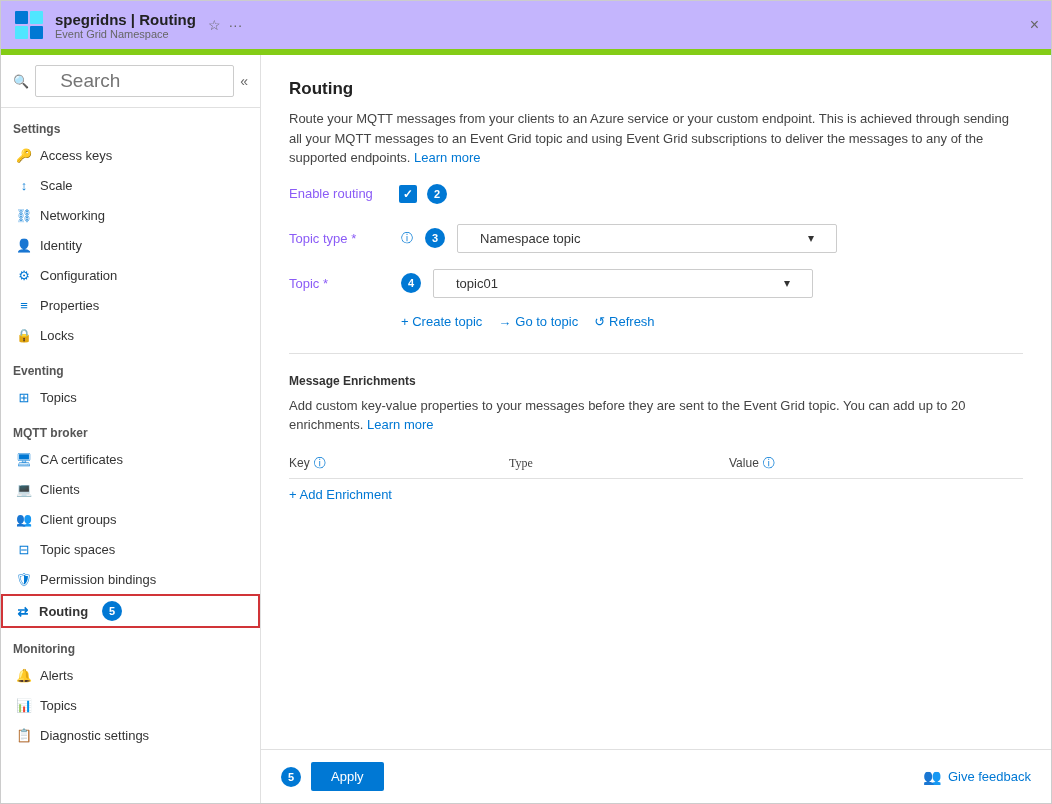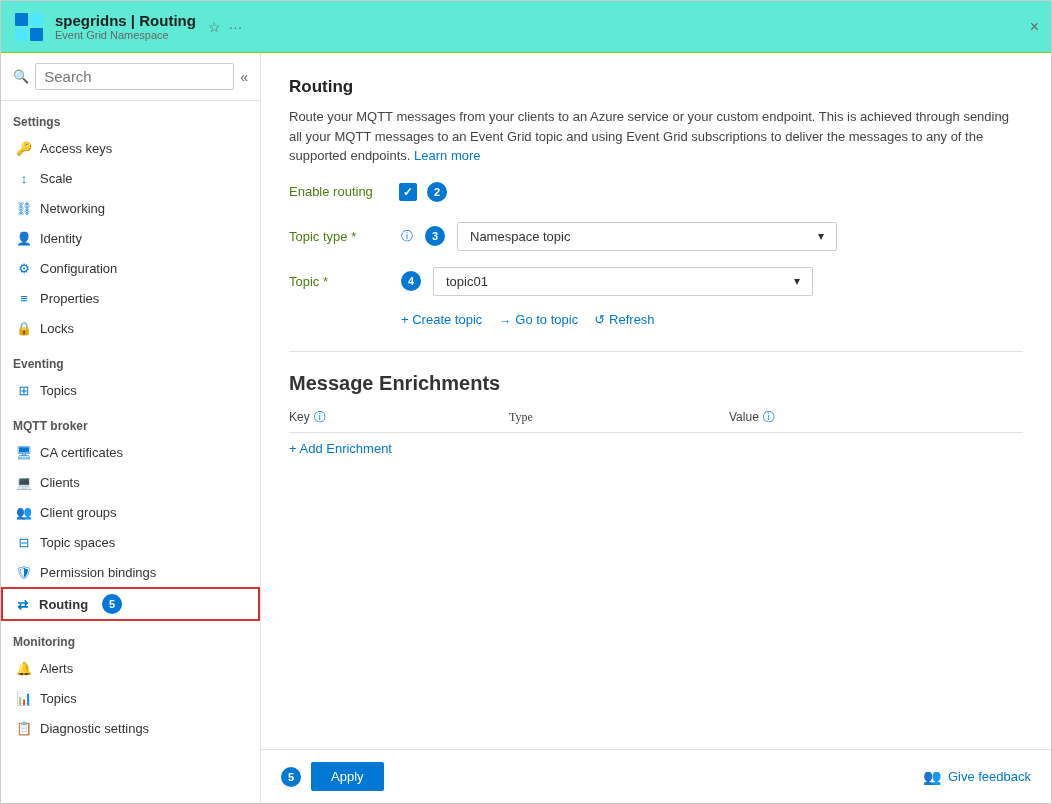--- a/index.html
+++ b/index.html
@@ -3,21 +3,21 @@
   <meta charset="utf-8">
   <style>
     * { box-sizing: border-box; margin: 0; padding: 0; }
     body { font-family: 'Segoe UI', Arial, sans-serif; font-size: 13px; color: #333; background: #fff; overflow: hidden; }
 
     .window { width: 1052px; height: 804px; display: flex; flex-direction: column; border: 1px solid #ccc; }
 
     
     .titlebar {
       display: flex; align-items: center; padding: 8px 12px;
-      border-bottom: 1px solid #84cc16; background: #5eead4; min-height: 52px;
+      border-bottom: 6px solid #84cc16; background: #c4b5fd; min-height: 52px;
     }
     .titlebar-logo { width: 32px; height: 32px; margin-right: 10px; flex-shrink: 0; }
     .titlebar-logo svg { width: 32px; height: 32px; }
     .titlebar-title { display: flex; flex-direction: column; }
     .titlebar-main { font-size: 15px; font-weight: 600; color: #222; }
     .titlebar-sub { font-size: 11px; color: #666; }
     .titlebar-icons { display: flex; align-items: center; gap: 8px; margin-left: 12px; }
     .titlebar-icon { color: #666; cursor: pointer; font-size: 14px; }
     .titlebar-close { margin-left: auto; color: #666; cursor: pointer; font-size: 16px; font-weight: 300; }
 
@@ -28,22 +28,22 @@
     .sidebar {
       width: 260px; min-width: 260px; background: #fff;
       border-right: 1px solid #e0e0e0; display: flex; flex-direction: column;
       overflow: hidden;
     }
     .sidebar-search {
       padding: 10px 12px; border-bottom: 1px solid #e0e0e0;
       display: flex; align-items: center; gap: 6px;
     }
     .sidebar-search input {
-      border: 1px solid #ccc; border-radius: 2px; padding: 4px 8px;
-      font-size: 15px; width: 100%; outline: none; color: #333;
+      border: 1px solid #ccc; border-radius: 2px; padding: 4px 24px;
+      font-size: 19px; width: 100%; outline: none; color: #333;
     }
     .sidebar-collapse { margin-left: auto; cursor: pointer; color: #666; font-size: 14px; flex-shrink: 0; }
     .sidebar-nav { flex: 1; overflow-y: auto; padding-bottom: 24px; }
     .sidebar-section-label {
       font-size: 12px; font-weight: 600; color: #555;
       padding: 14px 12px 4px 12px; text-transform: none;
     }
     .sidebar-item {
       display: flex; align-items: center; gap: 8px;
       padding: 7px 12px; cursor: pointer; color: #333;
@@ -53,48 +53,48 @@
       background: #e8f0f9; border-left: 3px solid #0078d4; font-weight: 600;
     }
     .sidebar-icon { width: 16px; height: 16px; flex-shrink: 0; display: flex; align-items: center; justify-content: center; }
     .content-main { padding: 24px 28px; flex: 1; overflow-y: auto; }
 
     .section-title { font-size: 17px; font-weight: 600; margin-bottom: 10px; color: #222; }
     .description-text { font-size: 13px; color: #444; line-height: 1.5; margin-bottom: 16px; }
     .description-text a { color: #0078d4; text-decoration: none; }
 
     .form-row { display: flex; align-items: center; margin-bottom: 16px; gap: 12px; }
-    .form-label { font-size: 13px; color: #4d7c0f; min-width: 100px; }
+    .form-label { font-size: 13px; color: #8b5cf6; min-width: 100px; }
     .enable-routing-row { display: flex; align-items: center; gap: 10px; margin-bottom: 20px; }
     .checkbox-blue {
       width: 18px; height: 18px; background: #0078d4; border-radius: 2px;
       display: flex; align-items: center; justify-content: center; cursor: pointer; flex-shrink: 0;
     }
     .checkbox-blue::after { content: '✓'; color: white; font-size: 12px; font-weight: 700; }
     .step-badge {
       display: inline-flex; align-items: center; justify-content: center;
       width: 20px; height: 20px; border-radius: 50%;
       background: #0078d4; color: white; font-size: 11px; font-weight: 700; flex-shrink: 0;
     }
 
     .select-input {
-      border: 1px solid #ccc; border-radius: 2px; padding: 6px 12px;
+      border: 1px solid #ccc; border-radius: 2px; padding: 6px 22px;
       font-size: 13px; background: #fff; cursor: pointer;
       display: flex; align-items: center; justify-content: space-between;
       min-width: 380px;
     }
     .select-input .chevron { color: #333; font-size: 12px; }
     .info-icon { color: #0078d4; font-size: 12px; cursor: pointer; }
 
     .topic-actions { display: flex; align-items: center; gap: 16px; margin-left: 112px; margin-bottom: 24px; }
     .topic-action-btn { display: flex; align-items: center; gap: 4px; color: #0078d4; cursor: pointer; font-size: 13px; }
 
     .divider { border: none; border-top: 1px solid #e0e0e0; margin: 20px 0; }
 
-    .enrichments-title { font-size: 20px; font-weight: 600; margin-bottom: 8px; }
+    .enrichments-title { font-size: 12px; font-weight: 600; margin-bottom: 8px; }
     .enrichments-desc { font-size: 13px; color: #444; line-height: 1.5; margin-bottom: 14px; }
     .enrichments-desc a { color: #0078d4; text-decoration: none; }
 
     .table-header { display: flex; align-items: center; padding: 6px 0; border-bottom: 1px solid #e0e0e0; margin-bottom: 8px; }
     .table-col-key { width: 220px; font-size: 12px; color: #444; display: flex; align-items: center; gap: 4px; text-align: center; }
     .table-col-type { width: 220px; font-size: 12px; color: #444; font-family: Liberation Serif, serif; }
     .table-col-value { flex: 1; font-size: 12px; color: #444; display: flex; align-items: center; gap: 4px; }
 
     .add-enrichment { display: flex; align-items: center; gap: 4px; color: #0078d4; cursor: pointer; font-size: 13px; margin-top: 8px; }
 
@@ -294,20 +294,24 @@
           </span>
           <span class="topic-action-btn">
             <span>↺</span>
             <span>Refresh</span>
           </span>
         </div>
 
         <hr class="divider">
 
         <div class="enrichments-title">Message Enrichments</div>
+        <div class="enrichments-desc">
+          <span>Add custom key-value properties to your messages before they are sent to the Event Grid topic. You can add up to 20 enrichments.</span>
+          <a href="#">Learn more</a>
+        </div>
 
         <div class="table-header">
           <div class="table-col-key">
             <span>Key</span>
             <span class="info-icon">ⓘ</span>
           </div>
           <div class="table-col-type">Type</div>
           <div class="table-col-value">
             <span>Value</span>
             <span class="info-icon">ⓘ</span>

